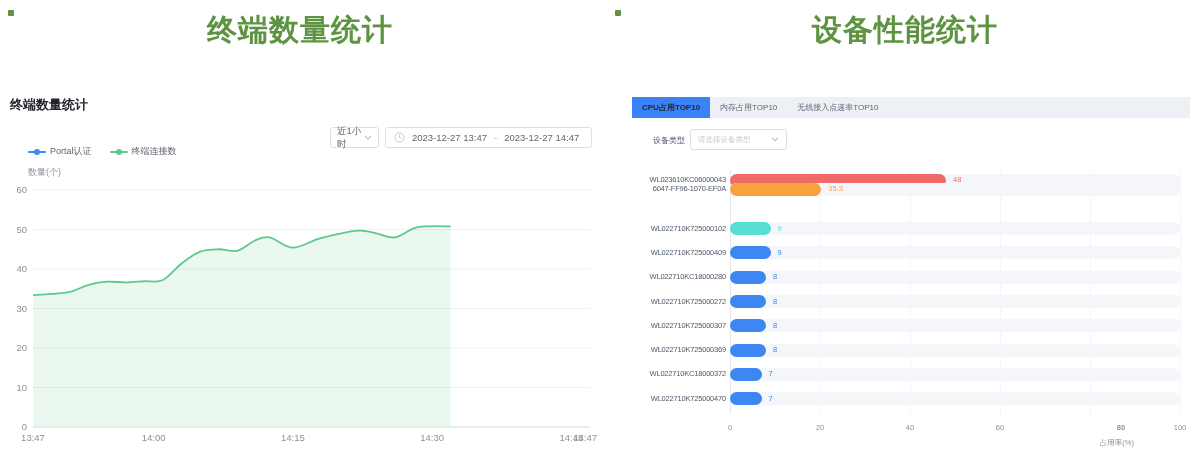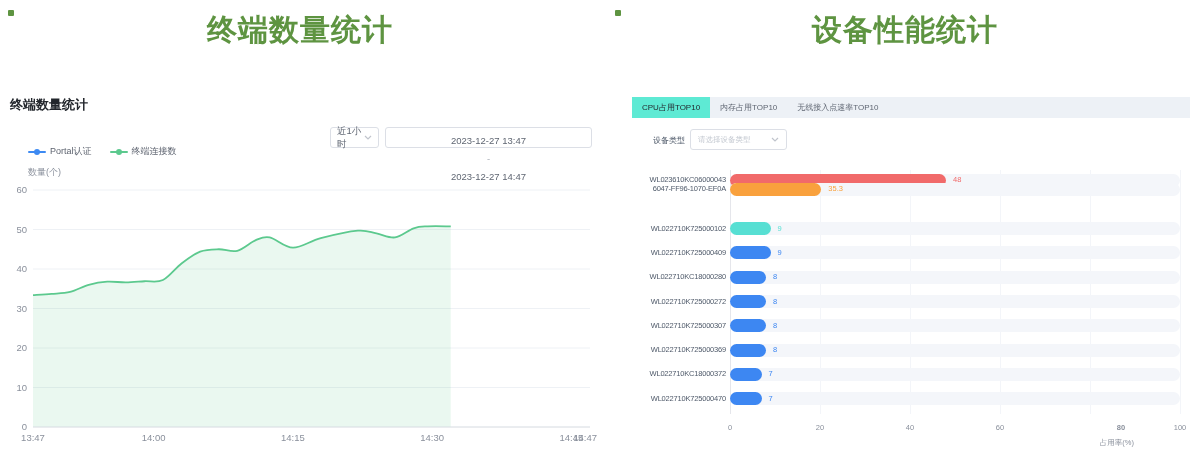--- a/index.html
+++ b/index.html
@@ -11,35 +11,35 @@
   #heading-right{left:610px;width:590px;}
   .bullet{position:absolute;top:10px;width:6px;height:6px;background:#5e9441;border-radius:1px;}
   #bullet-left{left:8px;}
   #bullet-right{left:615px;}
 
   
   .panel-title{position:absolute;left:10px;top:96px;font-size:13px;font-weight:700;color:#22262c;}
   .ctrl{position:absolute;top:127px;height:21px;border:1px solid #dcdfe6;border-radius:3px;
         background:#fff;display:flex;align-items:center;box-sizing:border-box;color:#5f6672;font-size:9.5px;}
   #range-select{left:330px;width:49px;justify-content:space-between;padding:0 6px;}
-  #date-picker{left:385px;width:207px;padding:0 8px;gap:7px;flex-direction:column;}
+  #date-picker{left:385px;width:207px;padding:0 8px;gap:7px;}
   .chev{width:8px;height:5px;flex:0 0 auto;}
   .legend{position:absolute;left:28px;top:146px;height:11px;display:flex;gap:18px;align-items:center;}
   .legend-item{display:flex;align-items:center;gap:4px;font-size:9px;color:#5e6470;cursor:pointer;}
   .lmark{position:relative;width:18px;height:8px;}
   .lmark .ln{position:absolute;left:0;top:3.5px;width:18px;height:2px;border-radius:1px;}
   .lmark .dt{position:absolute;left:6px;top:1px;width:6px;height:6px;border-radius:50%;}
   .ylabel{position:absolute;left:28px;top:166px;font-size:9px;color:#8a909c;}
   #line-chart{position:absolute;left:0;top:180px;}
 
   
   .tabbar{position:absolute;left:632px;top:97px;width:558px;height:21px;background:#edf1f6;
           display:flex;align-items:stretch;}
   .tab{padding:0 10px;line-height:21px;font-size:8px;color:#5f6672;cursor:pointer;white-space:nowrap;}
-  .tab.active{background:#5eead4;color:#24292f;font-weight:400;}
+  .tab.active{background:#3b82f6;color:#24292f;font-weight:700;}
   .filter-label{position:absolute;left:653px;top:135px;font-size:8px;color:#4e5969;}
   #device-select{position:absolute;left:690px;top:129px;width:97px;height:21px;border:1px solid #dcdfe6;
           border-radius:3px;background:#fff;display:flex;align-items:center;justify-content:space-between;
           padding:0 7px;box-sizing:border-box;font-size:7.5px;color:#c3c8d0;}
   .vline{position:absolute;top:170px;height:244px;width:1px;}
   .bar-row{position:absolute;left:640px;width:550px;height:24px;}
   .dev-label{position:absolute;left:0;top:0;width:86px;height:24px;line-height:24px;text-align:right;
           font-size:7.5px;color:#4e5969;letter-spacing:-0.2px;white-space:nowrap;}
   .bar-track{position:absolute;left:90px;top:5.5px;width:450px;height:13px;border-radius:6.5px;}
   .bar-fill{position:absolute;left:90px;top:5.5px;height:13px;border-radius:6.5px;}

